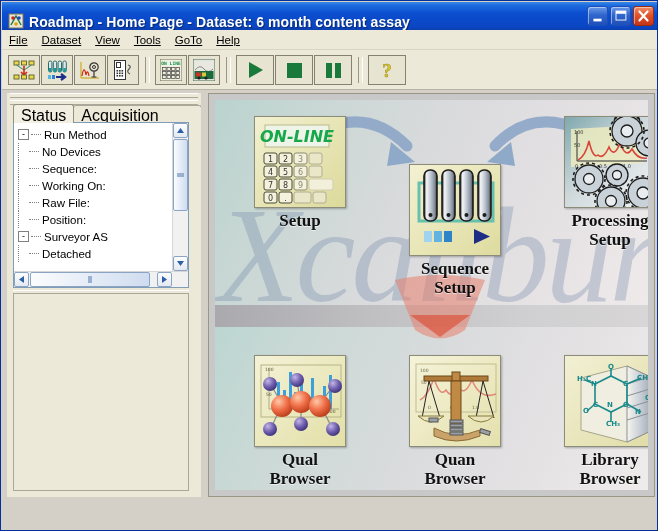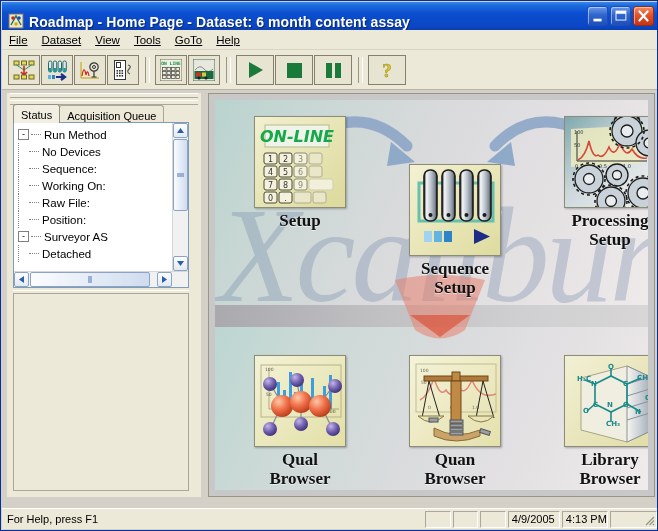--- a/index.html
+++ b/index.html
@@ -74,21 +74,21 @@
   .leftpanel{
     position:absolute;left:5px;top:3px;width:194px;height:404px;
     background:#ece9d8;box-sizing:border-box;
   }
   .lp-grip{
     position:absolute;left:3px;top:0px;width:188px;height:10px;
   }
   .lp-grip i{display:block;height:3px;border-top:1px solid #fff;border-bottom:1px solid #aca899;margin-bottom:2px;}
   .tabs{position:absolute;left:6px;top:11px;height:19px;display:flex;align-items:flex-end;}
   .tab{
-    height:18px;padding:1px 7px;font-size:11px;line-height:18px;
+    height:18px;padding:1px 7px;font-size:16px;line-height:18px;
     background:#ece9d8;border:1px solid #aca899;border-bottom:none;
     border-radius:3px 3px 0 0;box-sizing:border-box;color:#000;
     margin-right:-1px;
   }
   .tab.active{height:19px;line-height:19px;background:#f2efe2;border-color:#919181;z-index:2;position:relative;font-weight:normal;}
   .treebox{
     position:absolute;left:6px;top:29px;width:176px;height:166px;
     background:#fff;border:1px solid #7f9db9;box-sizing:border-box;overflow:hidden;
   }
   .tree{position:absolute;left:0;top:0;width:160px;padding:3px 0 0 4px;box-sizing:border-box;}
@@ -813,33 +813,14 @@
           <div class="caption">
             <div>Library</div>
             <div>Browser</div>
           </div>
         </div>
 
       </div>
     </div>
   </div>
 
-  <div class="statusbar">
-    <div class="sb-cell sb-main">For Help, press F1</div>
-    <div class="sb-cell" style="width:26px"></div>
-    <div class="sb-cell" style="width:26px"></div>
-    <div class="sb-cell" style="width:26px"></div>
-    <div class="sb-cell" style="width:53px">4/9/2005</div>
-    <div class="sb-cell" style="width:46px">4:13 PM</div>
-    <div class="sb-cell" style="width:48px"></div>
-    <svg class="grip" viewBox="0 0 14 14">
-      <g stroke="#9a9684" stroke-width="1.2">
-        <path d="M12 4 L4 12"></path>
-          <path d="M12 7.5 L7.5 12"></path>
-          <path d="M12 11 L11 12"></path>
-      </g>
-      <g stroke="#ffffff" stroke-width="1.2">
-        <path d="M13 4 L5 12" opacity="0"></path>
-      </g>
-    </svg>
-  </div>
 
 </div>
 
 </body></html>

